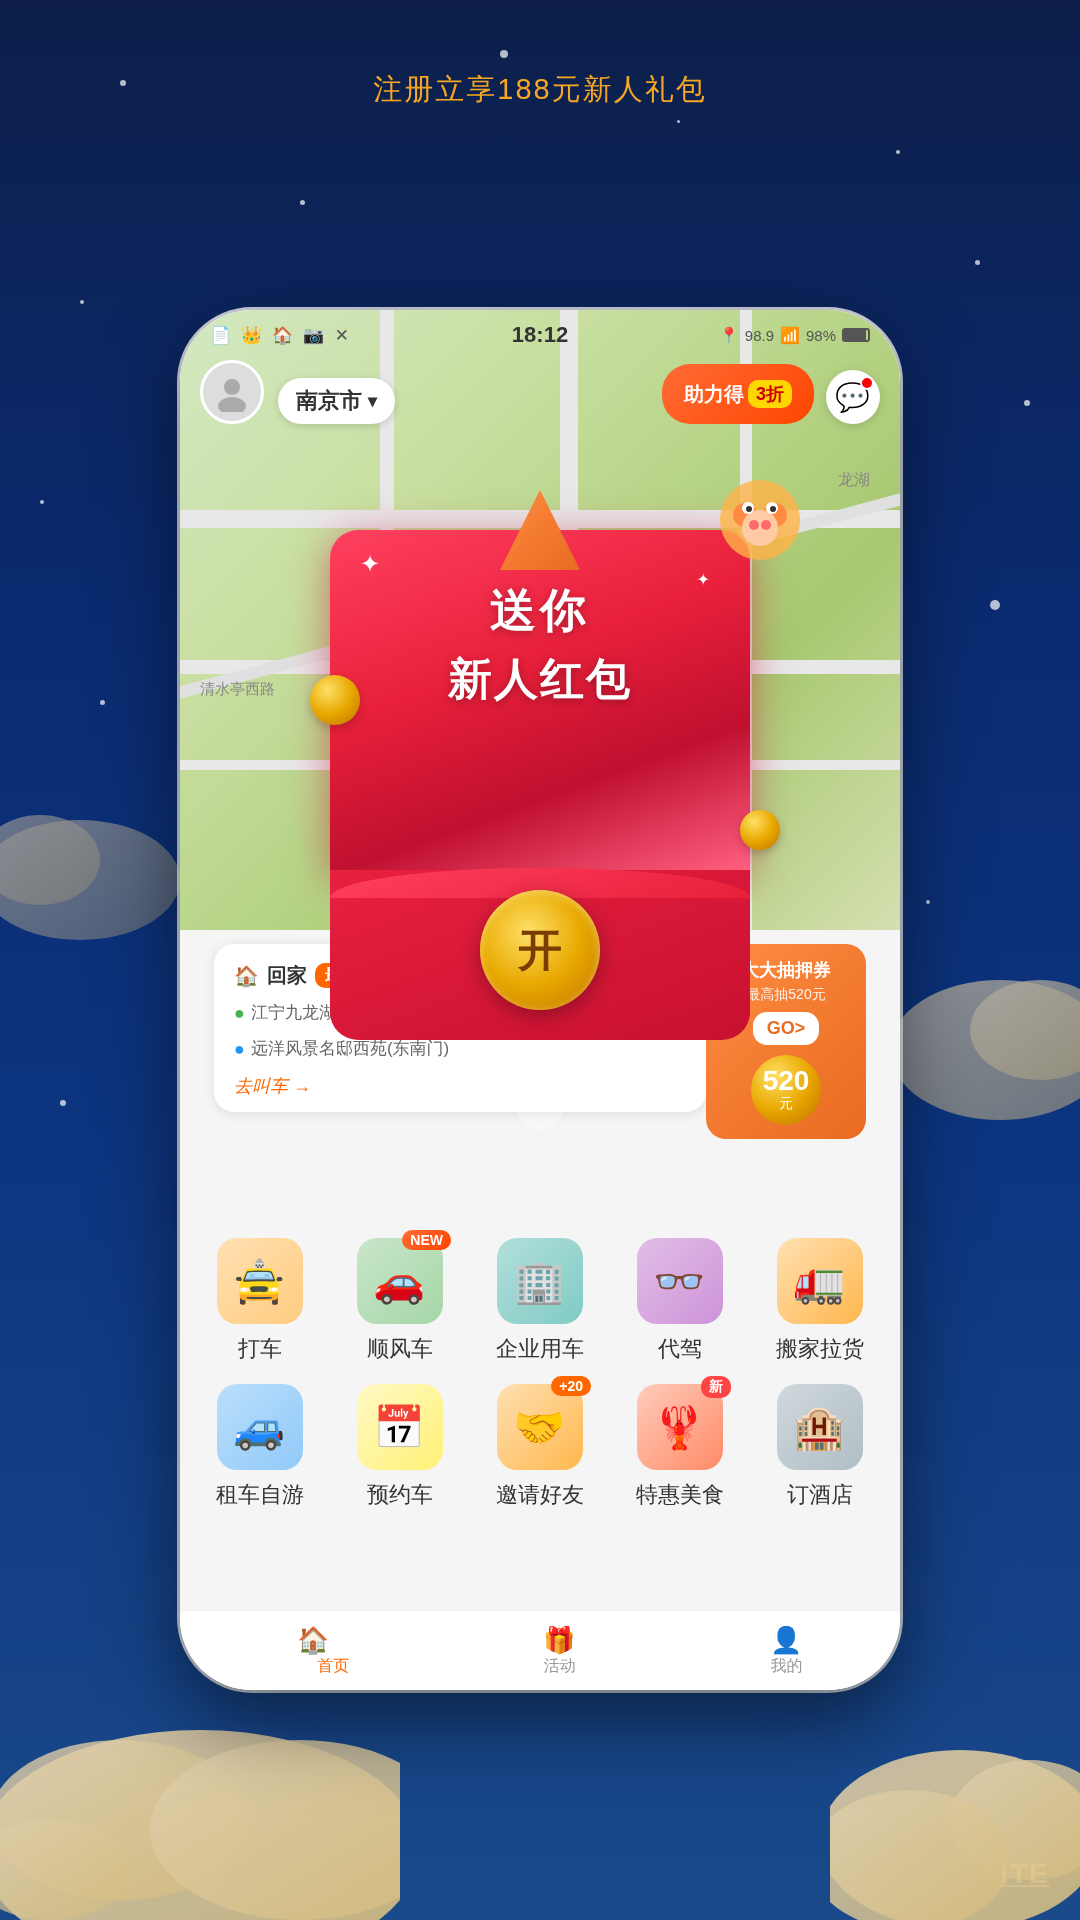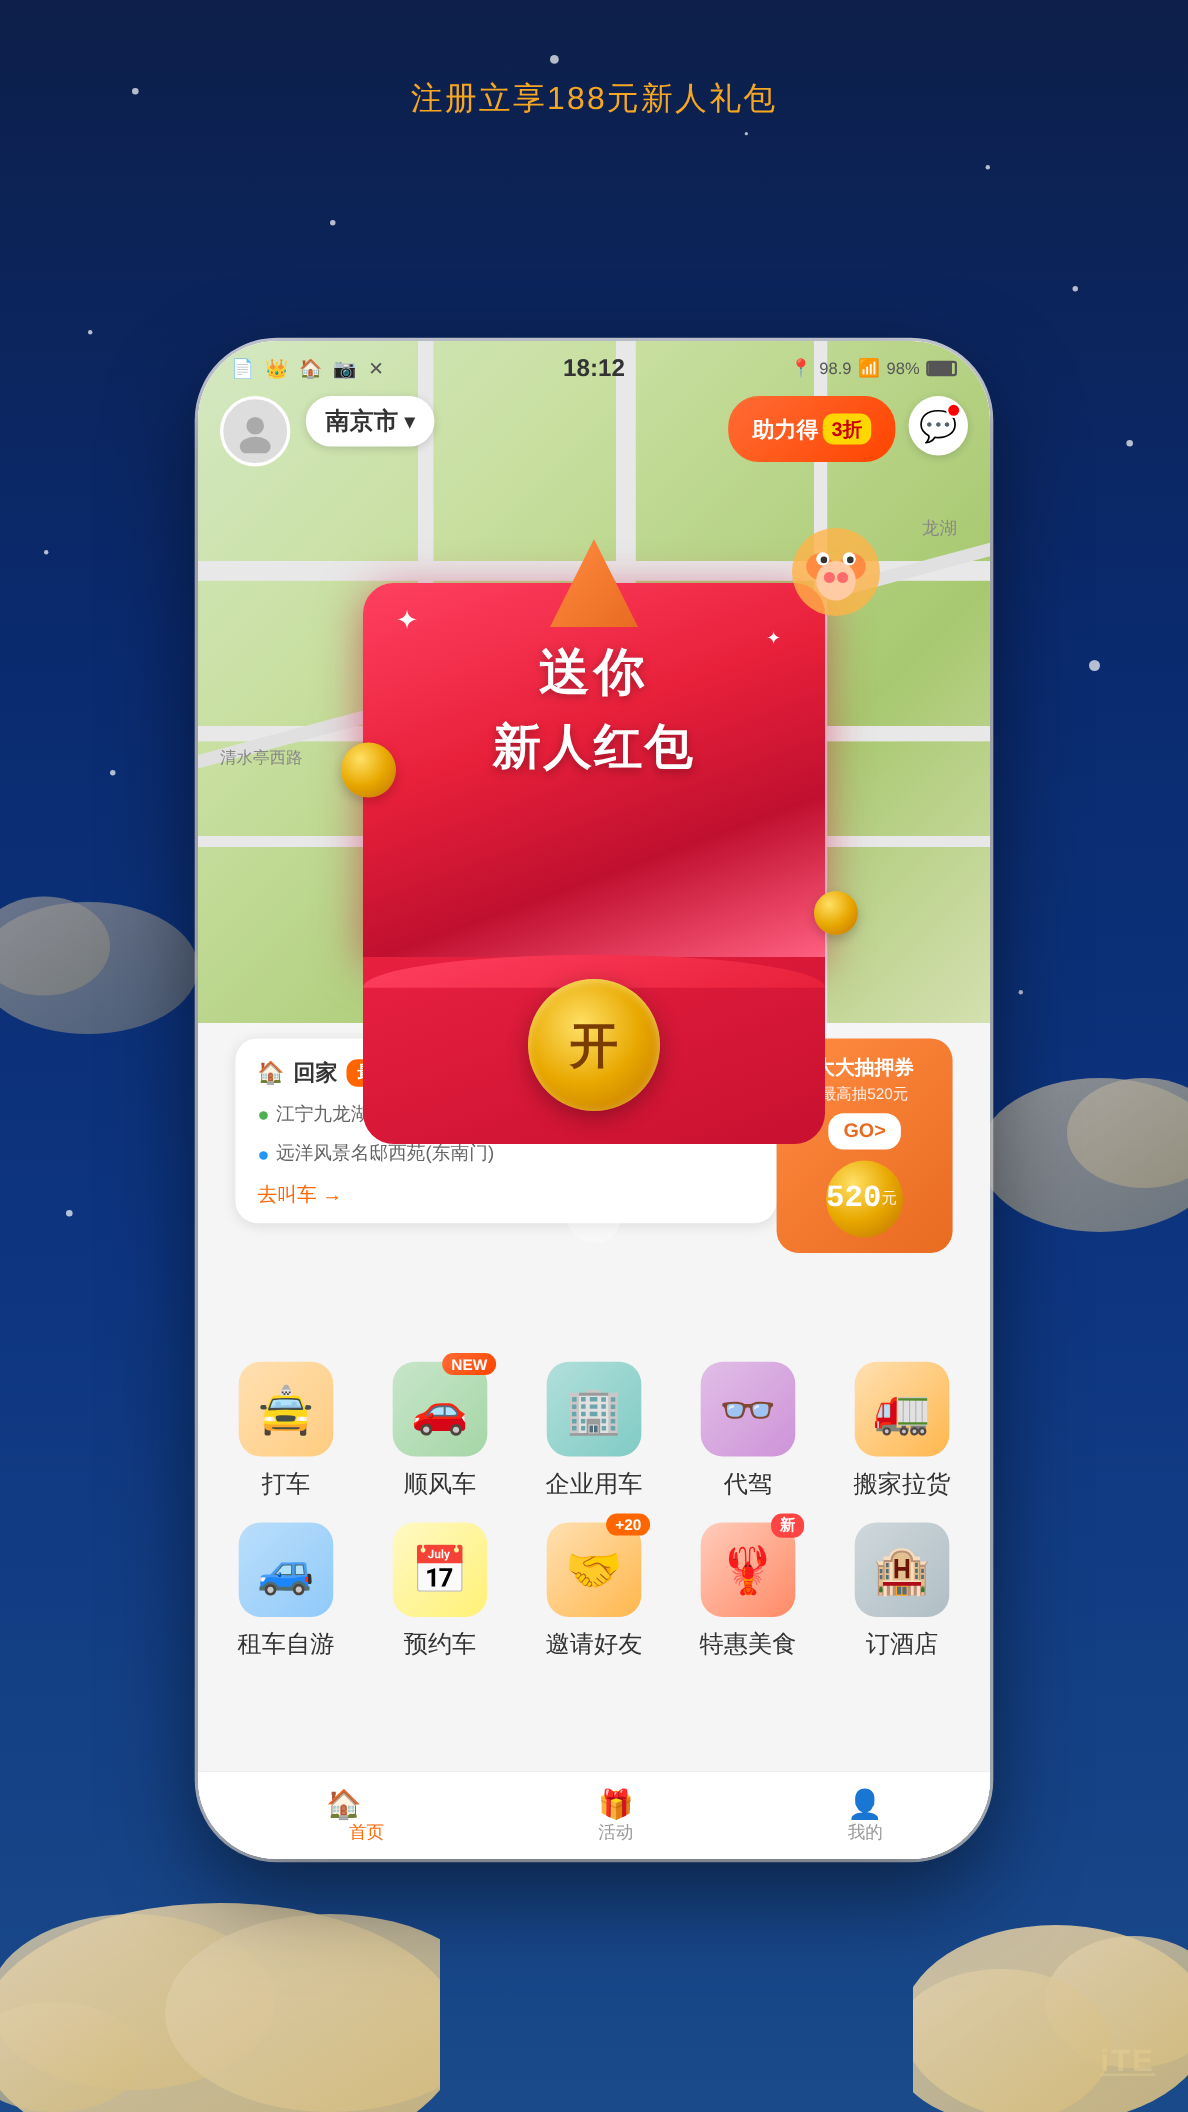--- a/index.html
+++ b/index.html
@@ -188,21 +188,21 @@
       transform: rotate(-15deg);
     }
 
     
     .map-header {
       position: absolute;
       top: 50px;
       left: 0;
       right: 0;
       display: flex;
-      align-items: flex-start;
+      align-items: flex-end;
       padding: 0 20px;
       z-index: 50;
     }
     .map-avatar {
       width: 64px;
       height: 64px;
       border-radius: 50%;
       background: #ddd;
       border: 3px solid white;
       overflow: hidden;
@@ -470,20 +470,21 @@
     }
     .dest-dot-green { color: #4CAF50; font-size: 18px; }
     .dest-dot-blue { color: #2196F3; font-size: 18px; }
     .home-card-link {
       color: #ff6600;
       font-size: 18px;
       margin-top: 8px;
       display: flex;
       align-items: center;
       gap: 4px;
+      font-style: italic;
     }
     .home-card-close {
       position: absolute;
       top: 16px;
       right: 16px;
       width: 30px;
       height: 30px;
       display: flex;
       align-items: center;
       justify-content: center;
@@ -804,21 +805,21 @@
             <div class="home-card-close">×</div>
           </div>
 
           <div class="lottery-card">
             <div class="lottery-title">大大抽押券</div>
             <div class="lottery-sub">最高抽520元</div>
             <div style="display:flex;justify-content:center;margin-top:8px;">
               <div class="lottery-btn">GO&gt;</div>
             </div>
             <div style="margin-top:10px;text-align:center;">
-              <div style="width:70px;height:70px;border-radius:50%;background:radial-gradient(circle at 35% 30%,#ffe066,#e8a800,#c07000);display:flex;align-items:center;margin:0 auto;font-family:Liberation Mono, monospace;">
+              <div style="width:70px;height:70px;border-radius:50%;background:radial-gradient(circle at 35% 30%,#ffe066,#e8a800,#c07000);display:flex;align-items:center;justify-content:center;margin:0 auto;flex-direction:column;">
                 <span style="font-size:28px;font-weight:900;color:white;line-height:1;">520</span>
                 <span style="font-size:14px;color:white;opacity:0.9;">元</span>
               </div>
             </div>
           </div>
         </div>
 
         <div class="service-grid">
           <div class="service-row">
 

